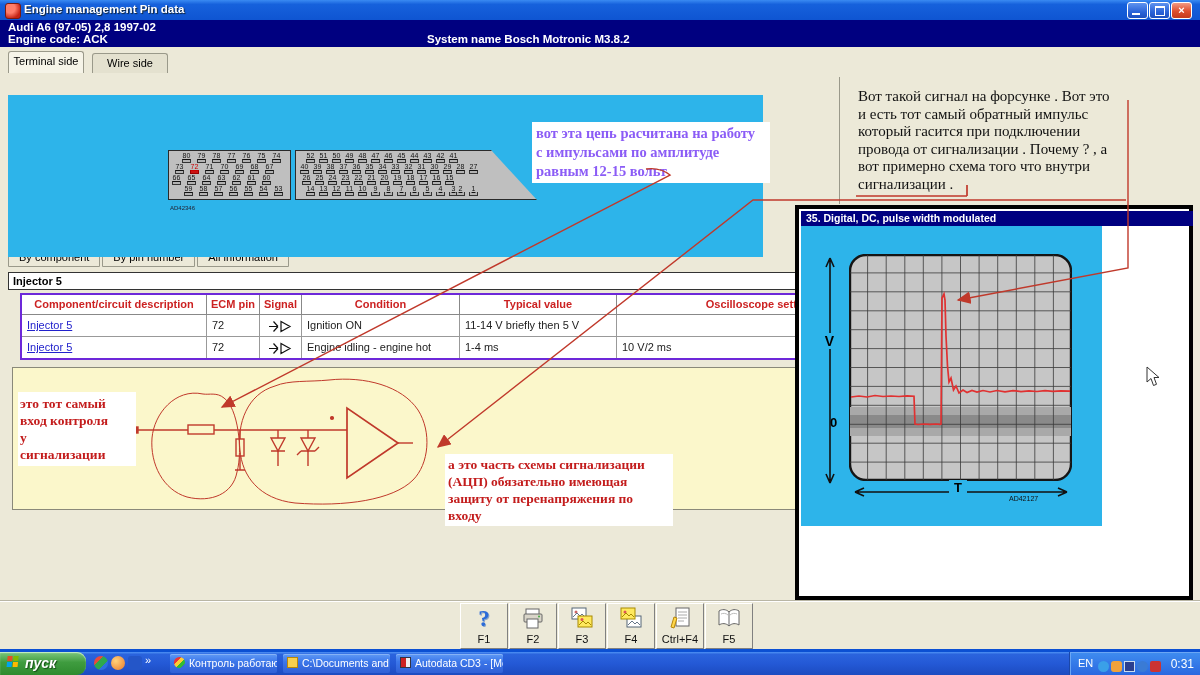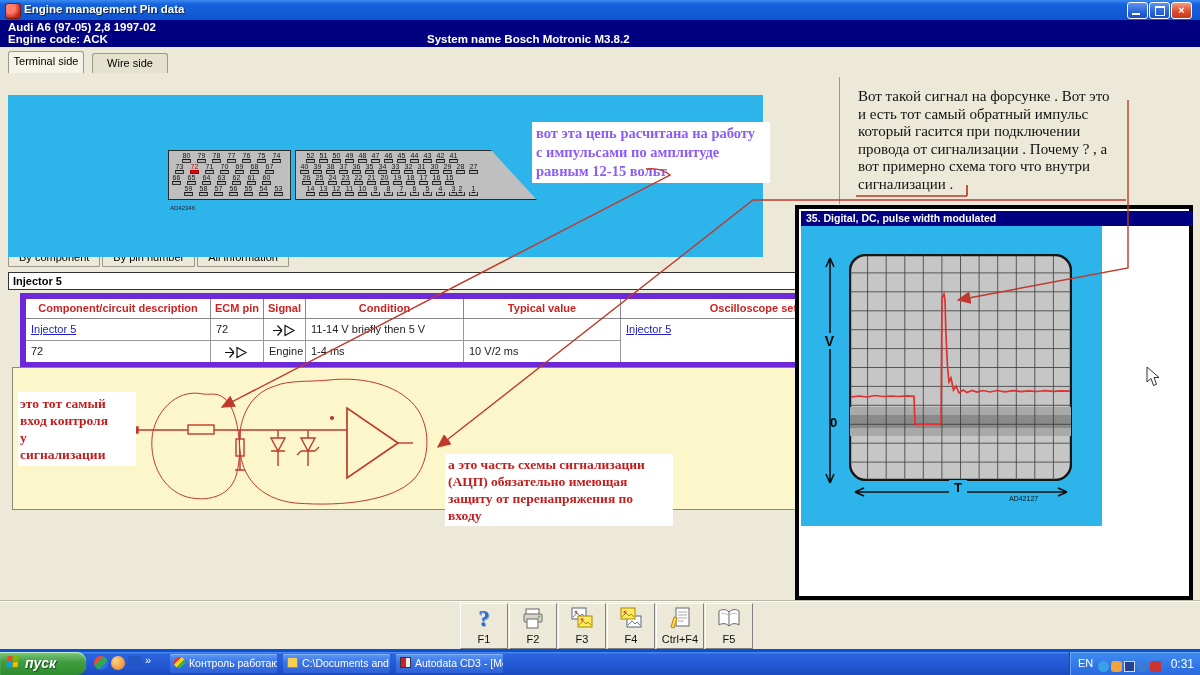--- a/index.html
+++ b/index.html
@@ -45,21 +45,21 @@
   #pulse-note{position:absolute;left:524px;top:27px;width:230px;background:#fff;color:#8b5cf6;
     font-family:"Liberation Serif",serif;font-weight:bold;font-size:14.5px;line-height:19px;white-space:pre-line;padding:2px 4px;}
   
   #subtabs{left:8px;top:247px;height:19px;z-index:1;}
   .subtab{display:inline-block;height:17px;padding:0 10px;margin-right:2px;font-size:11px;line-height:17px;
     border:1px solid #9a998a;background:#ece9d8;border-radius:2px 2px 0 0;}
   
   #sectionbar{left:8px;top:272px;width:892px;height:16px;background:#fff;border:1px solid #333;
     font-size:11px;font-weight:bold;line-height:16px;padding-left:4px;z-index:1;}
   #pin-table{left:20px;top:293px;display:grid;grid-template-columns:185px 53px 42px 158px 157px 285px;
-    grid-auto-rows:auto;border:6px solid #6d28d9;background:#fff;z-index:1;font-size:11px;}
+    grid-auto-rows:auto;border:2px solid #6d28d9;background:#fff;z-index:1;font-size:11px;}
   .th{color:#cc2222;font-weight:bold;text-align:center;line-height:19px;height:19px;border-right:1px solid #888;border-bottom:1px solid #888;}
   .td{height:21px;line-height:21px;padding-left:5px;border-right:1px solid #999;border-bottom:1px solid #999;color:#222;}
   .td:nth-child(6n),.th:nth-child(6n){border-right:none;}
   .lastrow{border-bottom:none;}
   .lnk{color:#2222cc;text-decoration:underline;}
   .sigcell{text-align:center;padding-left:0;}
   
   #yellowpanel{left:12px;top:367px;width:888px;height:141px;background:#fbf7cb;border:1px solid #8a897a;z-index:1;}
   #input-note{left:18px;top:392px;width:114px;background:#fff;color:#c31c1c;font-family:"Liberation Serif",serif;
     font-weight:bold;font-size:13.5px;line-height:17px;white-space:pre-line;padding:3px 2px;z-index:4;}
@@ -182,20 +182,21 @@
       <div class="th">ECM pin</div>
       <div class="th">Signal</div>
       <div class="th">Condition</div>
       <div class="th">Typical value</div>
       <div class="th">Oscilloscope setting</div>
       <div class="td"><span class="lnk">Injector 5</span></div>
       <div class="td">72</div>
       <div class="td sigcell"><svg width="24" height="13" viewBox="0 0 24 13" style="vertical-align:middle">
           <path d="M0,6.5 H9 M9,6.5 L4.5,1.5 M9,6.5 L4.5,11.5 M12,1.5 V11.5 L21,6.5 Z" fill="none" stroke="#111" stroke-width="1.2"></path>
         </svg></div>
+      <div class="td">Ignition ON</div>
       <div class="td">11-14 V briefly then 5 V</div>
       <div class="td"></div>
       <div class="td lastrow"><span class="lnk">Injector 5</span></div>
       <div class="td lastrow">72</div>
       <div class="td sigcell lastrow"><svg width="24" height="13" viewBox="0 0 24 13" style="vertical-align:middle">
           <path d="M0,6.5 H9 M9,6.5 L4.5,1.5 M9,6.5 L4.5,11.5 M12,1.5 V11.5 L21,6.5 Z" fill="none" stroke="#111" stroke-width="1.2"></path>
         </svg></div>
       <div class="td lastrow">Engine idling - engine hot</div>
       <div class="td lastrow">1-4 ms</div>
       <div class="td lastrow">10 V/2 ms</div>

